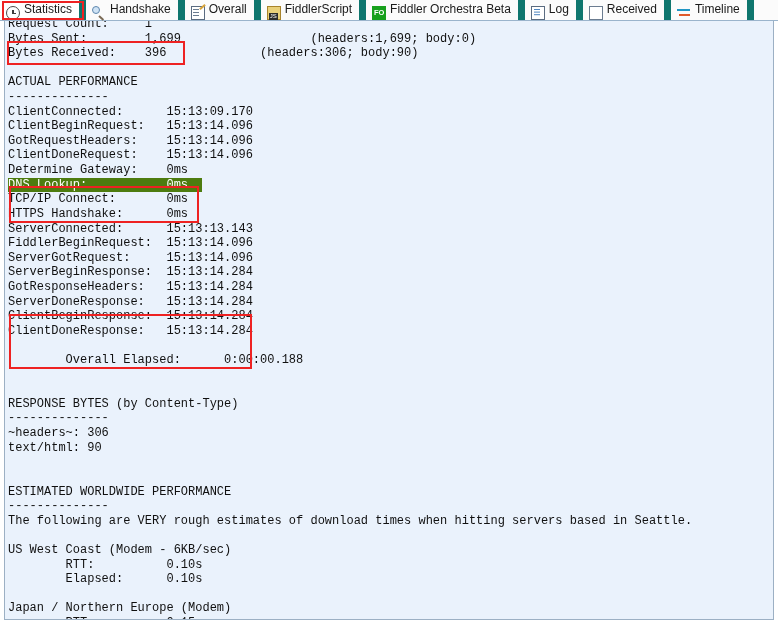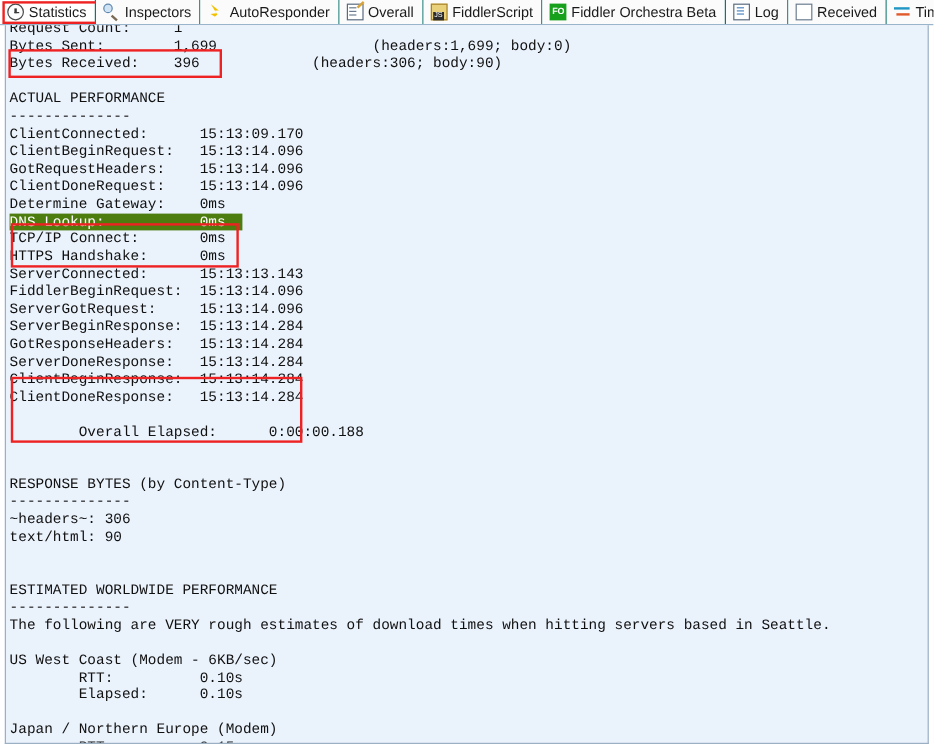--- a/index.html
+++ b/index.html
@@ -22,28 +22,28 @@
     width: 778px;
     height: 21px;
     background: #fbfbfb;
     border-bottom: 1px solid #9ab4cc;
     display: flex;
     align-items: stretch;
     box-sizing: border-box;
   }
   .tab {
     display: flex;
-    align-items: center;
+    align-items: flex-end;
     gap: 4px;
     padding: 0 7px 0 6px;
     position: relative;
     font-size: 12px;
     color: #1a1a1a;
     white-space: nowrap;
-    border-right: 1px solid #0f766e;
+    border-right: 7px solid #0f766e;
     box-sizing: border-box;
     background: #fbfbfb;
   }
   .tab.active {
     background: #ffffff;
   }
   .tab-label { line-height: 21px; }
 
   
   .tab-ring {
@@ -222,27 +222,23 @@
 <div id="tabbar">
 
   <div class="tab active">
     <span class="ico ico-clock"></span>
     <span class="tab-label">Statistics</span>
     <span class="tab-ring"></span>
   </div>
 
   <div class="tab">
     <span class="ico ico-magnifier"></span>
-    <span class="tab-label">Inspectors</span>
-  </div>
-
-  <div class="tab">
-    <span class="ico ico-bolt"></span>
-    <span class="tab-label">AutoResponder</span>
-  </div>
+    <span class="tab-label">Handshake</span>
+  </div>
+
 
   <div class="tab">
     <span class="ico ico-composer"></span>
     <span class="tab-label">Overall</span>
   </div>
 
   <div class="tab">
     <span class="ico ico-script"></span>
     <span class="tab-label">FiddlerScript</span>
   </div>

